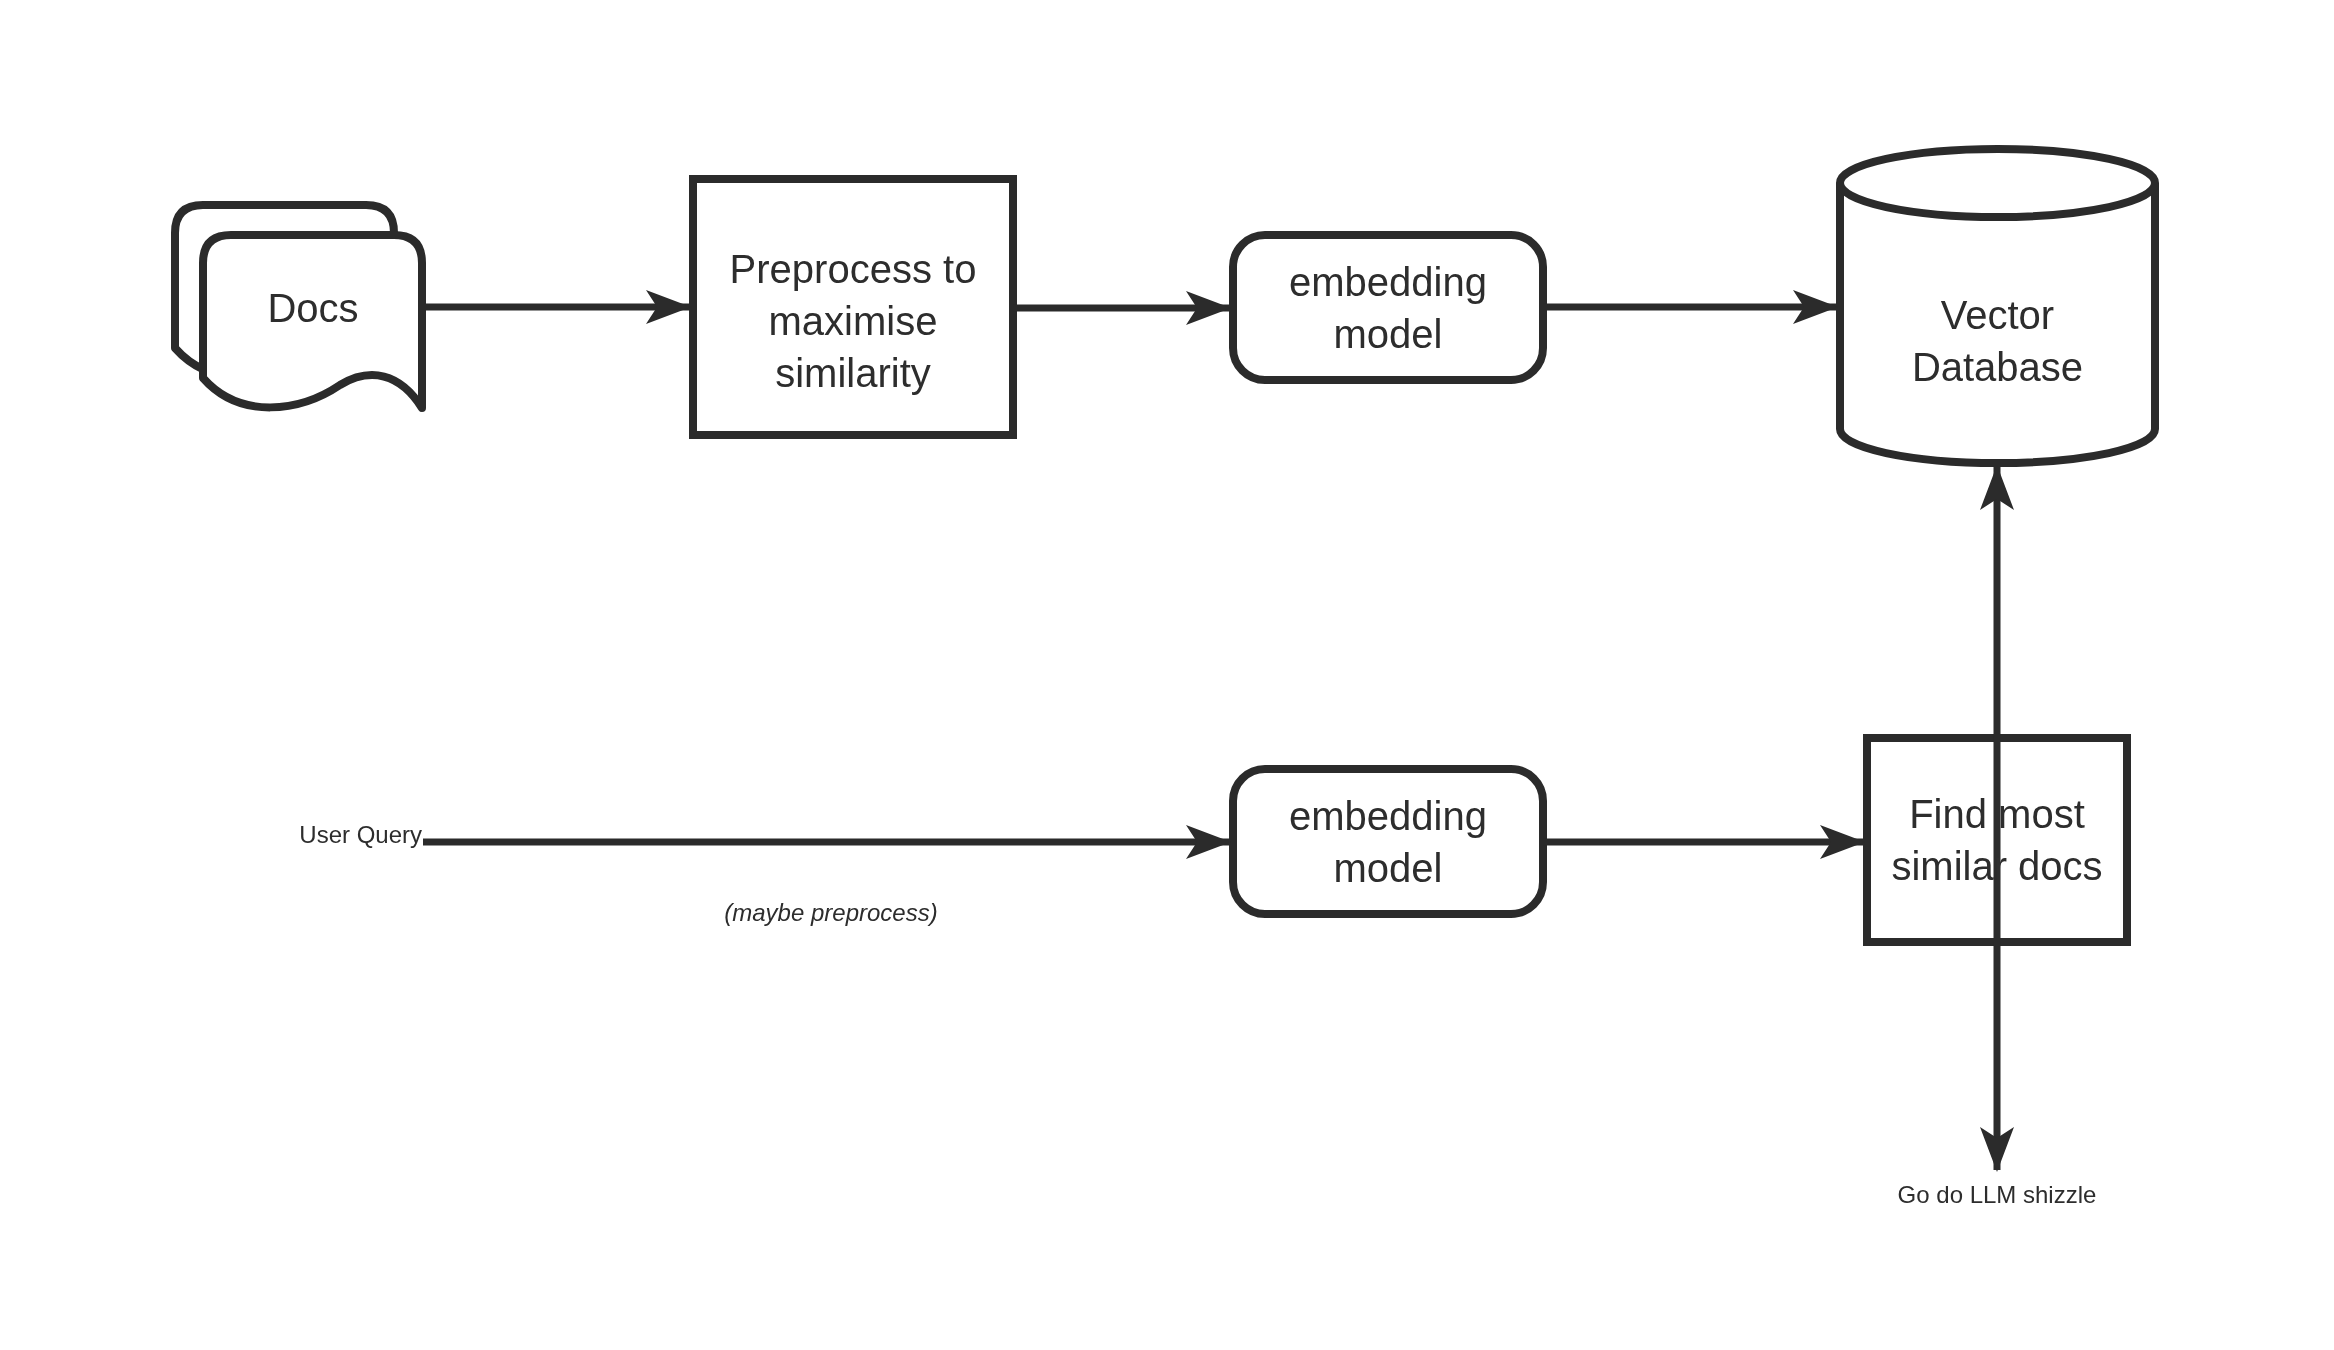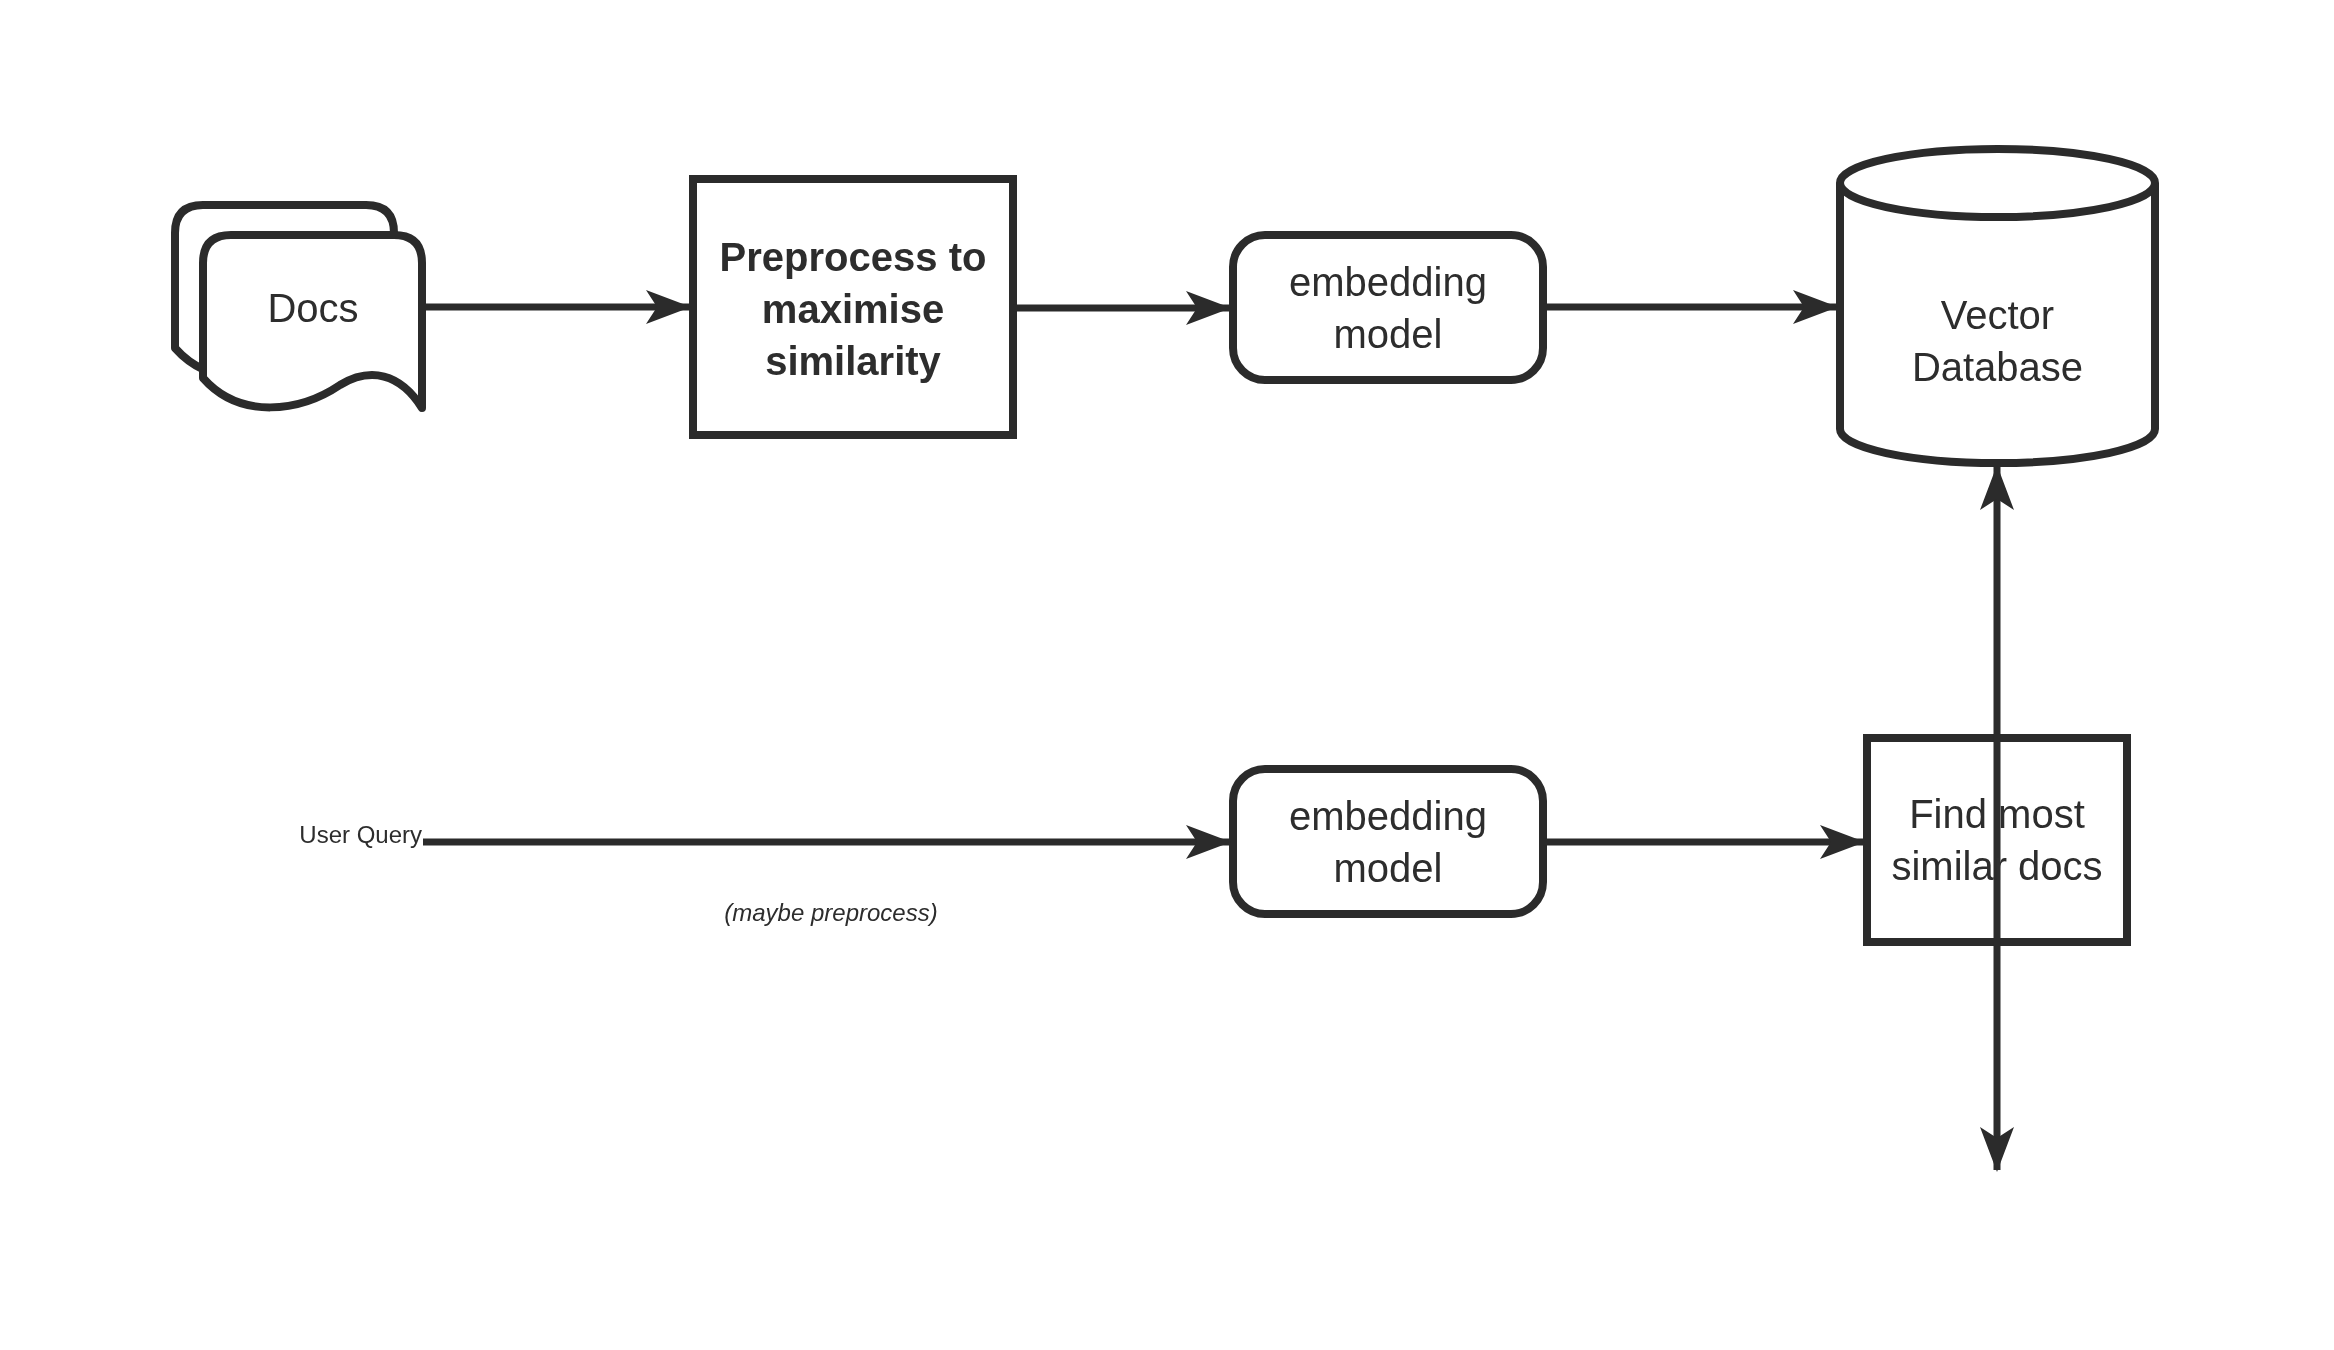--- a/index.html
+++ b/index.html
@@ -96,34 +96,35 @@
       <line x1="1543" y1="307" x2="1836" y2="307" marker-end="url(#arrowhead)"></line>
       <line x1="423" y1="842" x2="1229" y2="842" marker-end="url(#arrowhead)"></line>
       <line x1="1543" y1="842" x2="1863" y2="842" marker-end="url(#arrowhead)"></line>
       <line x1="1997" y1="938" x2="1997" y2="467" marker-end="url(#arrowhead)"></line>
       <line x1="1997" y1="942" x2="1997" y2="1170" marker-end="url(#arrowhead)"></line>
     </g>
   </svg>
 
   <div class="node-label" style="left:203px; top:240px; width:220px; height:135px;">Docs</div>
 
-  <div class="node-label" style="left:693px; top:181px; width:320px; height:256px;font-weight:bold;">Preprocess to
+  <div class="node-label" style="left:693px; top:193px; width:320px; height:256px;">Preprocess to
 maximise
 similarity</div>
 
   <div class="node-label" style="left:1233px; top:235px; width:310px; height:145px;">embedding
 model</div>
 
   <div class="node-label" style="left:1840px; top:250px; width:315px; height:182px;">Vector
 Database</div>
 
   <div class="free-label" style="left:180px; top:822px; width:242px; text-align:right;">User Query</div>
 
   <div class="free-label" style="left:631px; top:900px; width:400px; text-align:center;font-style:italic;">(maybe preprocess)</div>
 
   <div class="node-label" style="left:1233px; top:769px; width:310px; height:145px;">embedding
 model</div>
 
   <div class="node-label" style="left:1867px; top:738px; width:260px; height:204px;">Find most
 similar docs</div>
 
+  <div class="free-label" style="left:1797px; top:1182px; width:400px; text-align:center;">Go do LLM shizzle</div>
 
 </div>
 
 </body></html>

